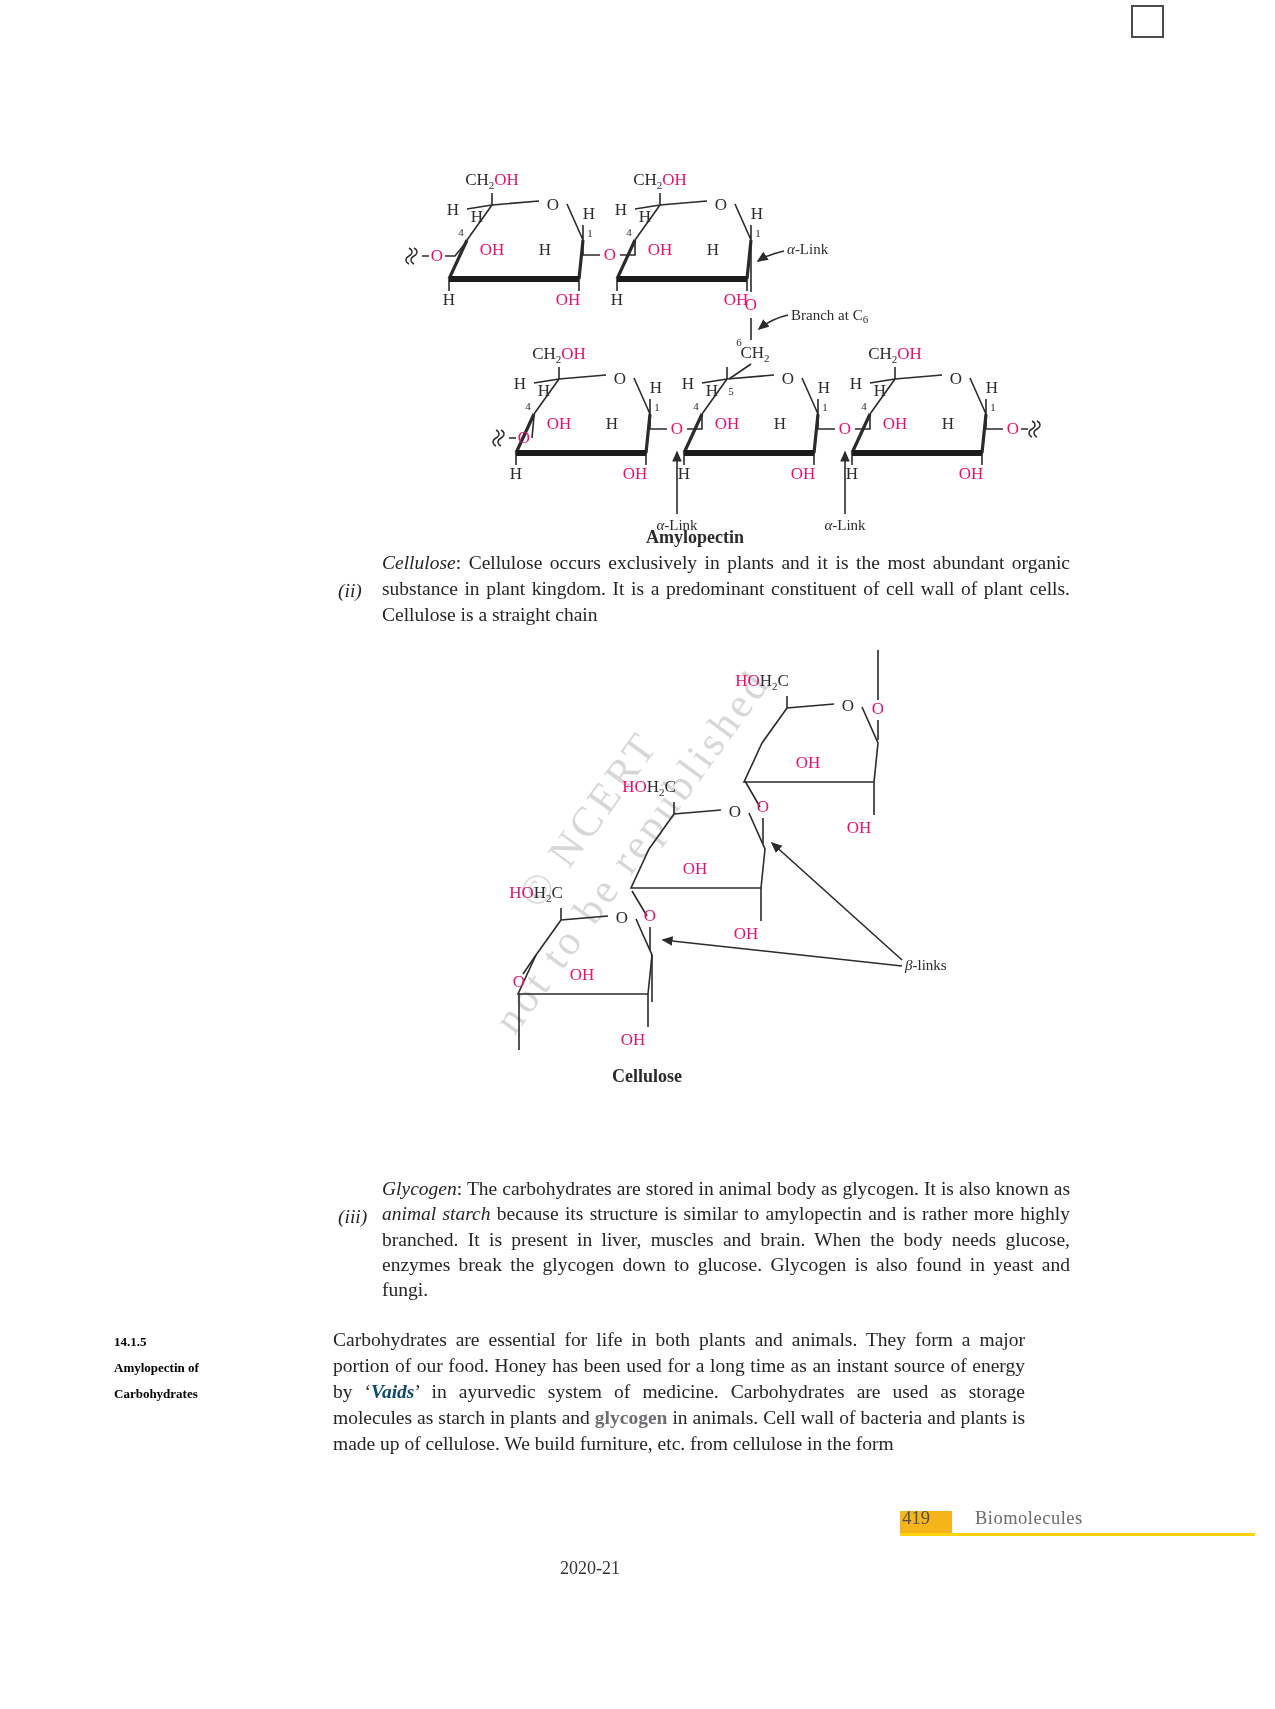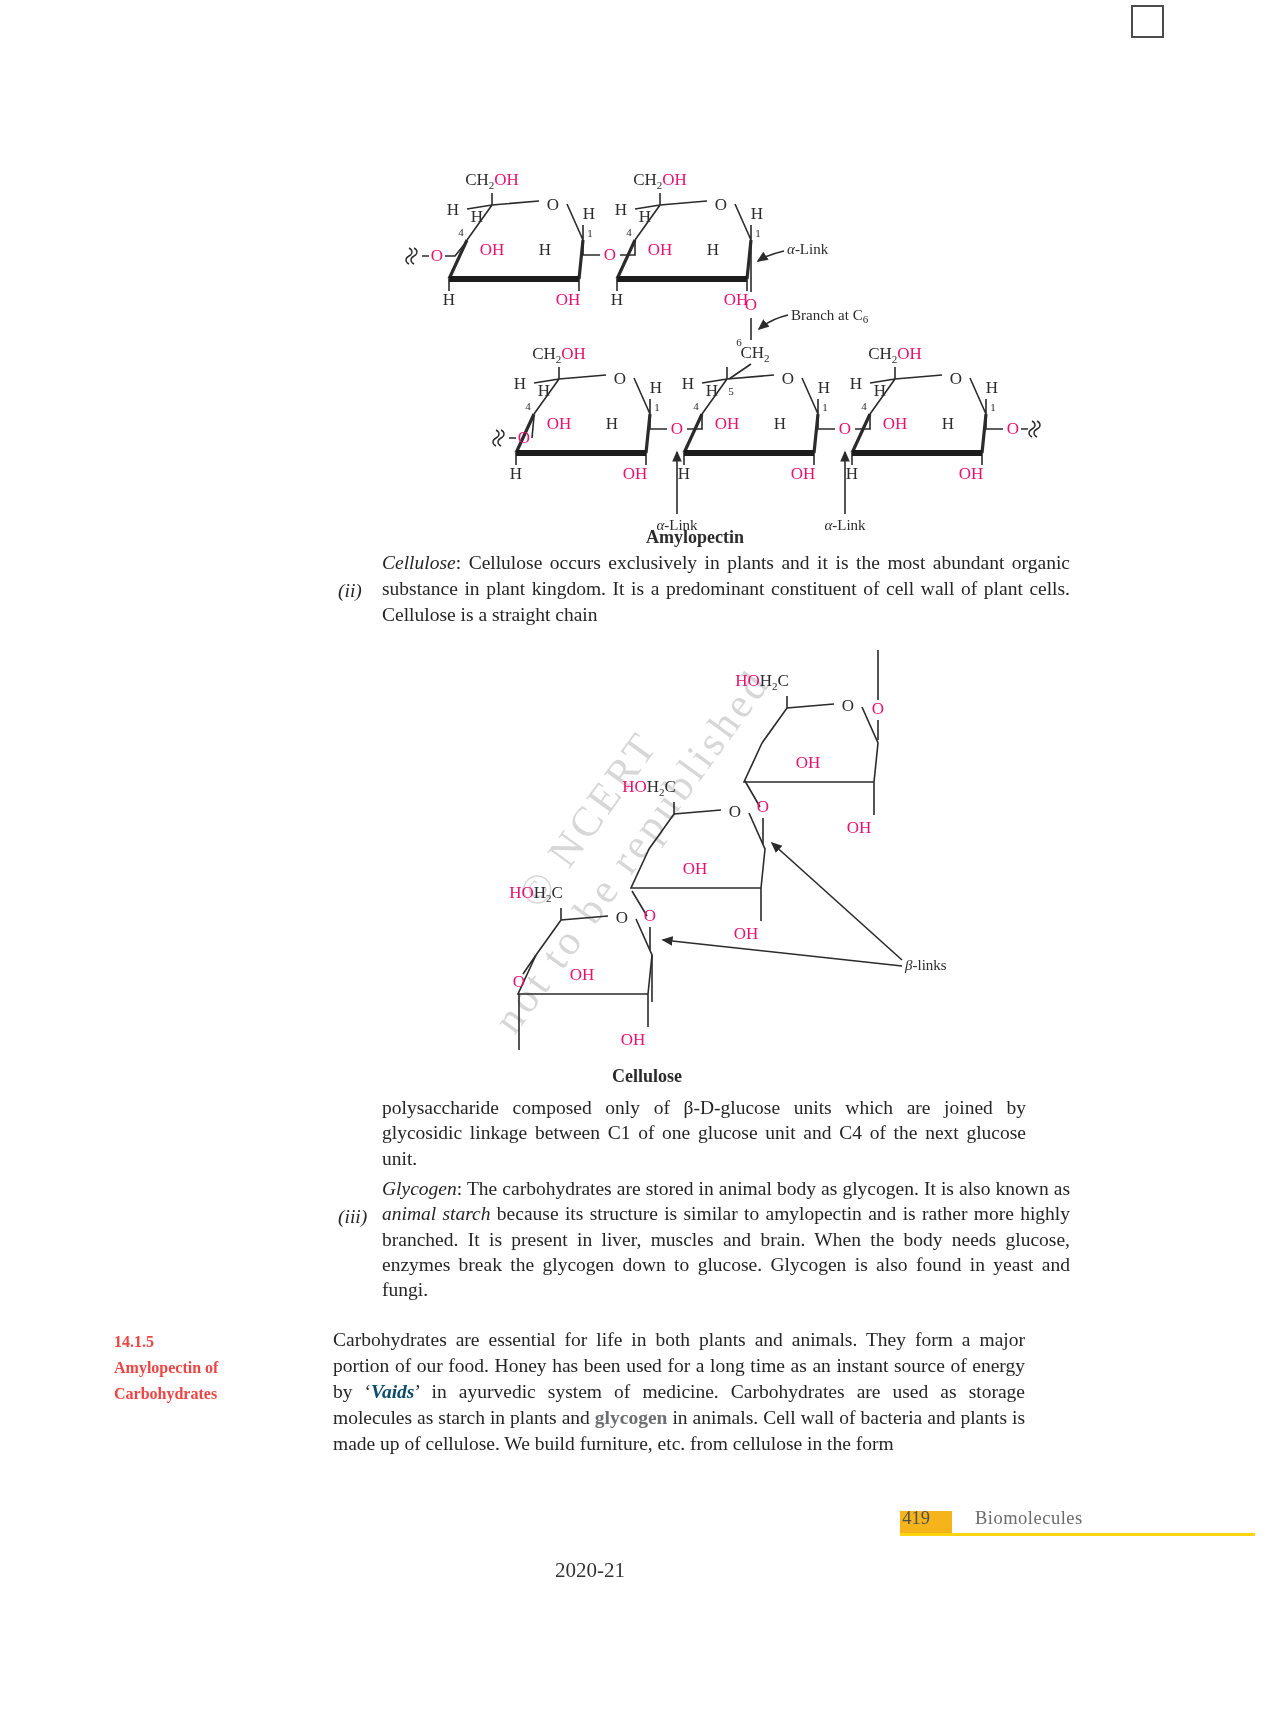--- a/index.html
+++ b/index.html
@@ -11,21 +11,21 @@
   
   .para{font-size:19.5px;text-align:justify;color:#252525;}
   .lh26{line-height:26px;} .lh25{line-height:25.3px;}
   .item{padding-left:44px;}
   .marker{position:absolute;left:0;top:0;font-style:italic;margin-top:28px;}
   .term{font-style:italic;}
   .em{font-style:italic;margin-top:6px;}
   .grayb{font-weight:bold;color:#6d6e71;}
   .graybi{font-weight:bold;font-style:italic;color:#0c4a6e;}
   
-  .sechead{font-weight:bold;font-size:16px;line-height:26px;color:#ef4444;}
+  .sechead{font-weight:bold;font-size:13px;line-height:26px;color:#000000;}
   
   svg text{font-family:"Liberation Serif",serif;fill:#2b2b2b;}
   .at{font-size:17px;}
   .am{text-anchor:middle;}
   .ae{text-anchor:end;}
   .an{font-size:11px;}
   .sb{font-size:11px;}
   .pk{fill:#e8116f;}
   .lk{font-size:15px;}
   .it{font-style:italic;}
@@ -36,21 +36,21 @@
   .sq{fill:none;stroke:#2b2b2b;stroke-width:1.4;}
   
   .wmark{left:330px;top:650px;width:560px;height:370px;display:flex;flex-direction:column;
          align-items:center;justify-content:center;gap:6px;transform:rotate(-54deg);
          color:rgba(150,150,150,0.38);font-size:42px;letter-spacing:4px;pointer-events:none;}
   
   .ybox{left:900px;top:1511px;width:52px;height:24px;background:#f5b51a;}
   .pageno{left:900px;top:1508px;width:32px;text-align:center;font-size:18.5px;color:#4f4f4f;}
   .chap{left:975px;top:1508px;font-size:18.5px;color:#6b6b6b;letter-spacing:0.5px;text-align:right;}
   .yline{left:900px;top:1533px;width:355px;height:3px;background:#ffd40d;}
-  .year{left:0;top:1558px;width:1180px;text-align:center;font-size:21px;color:#333;}
+  .year{left:0;top:1558px;width:1180px;text-align:center;font-size:18px;color:#333;}
 </style>
 </head>
 <body>
 
 <div class="page">
 
   <div class="abs corner"></div>
 
   <div class="abs wmark">
     <span>© NCERT</span>
@@ -177,23 +177,20 @@
     </g>
 
     <text class="cap am" x="212" y="452">Cellulose</text>
   </svg>
 
   <div class="abs para lh26 item" style="left:338px;top:550px;width:688px;">
     <span class="marker">(ii)</span>
     <span class="term">Cellulose</span><span>: Cellulose occurs exclusively in plants and it is the most abundant organic substance in plant kingdom. It is a predominant constituent of cell wall of plant cells. Cellulose is a straight chain</span>
   </div>
 
-  <div class="abs para lh25" style="left:382px;top:1095px;width:644px;">
-    <span>polysaccharide composed only of β-D-glucose units which are joined by glycosidic linkage between C1 of one glucose unit and C4 of the next glucose unit.</span>
-  </div>
 
   <div class="abs para lh25 item" style="left:338px;top:1176px;width:688px;">
     <span class="marker">(iii)</span>
     <span class="term">Glycogen</span><span>: The carbohydrates are stored in animal body as glycogen. It is also known as </span><span class="em">animal starch</span><span> because its structure is similar to amylopectin and is rather more highly branched. It is present in liver, muscles and brain. When the body needs glucose, enzymes break the glycogen down to glucose. Glycogen is also found in yeast and fungi.</span>
   </div>
 
   <div class="abs sechead" style="left:114px;top:1329px;width:215px;">
     <div>14.1.5</div>
     <div>Amylopectin of</div>
     <div>Carbohydrates</div>

